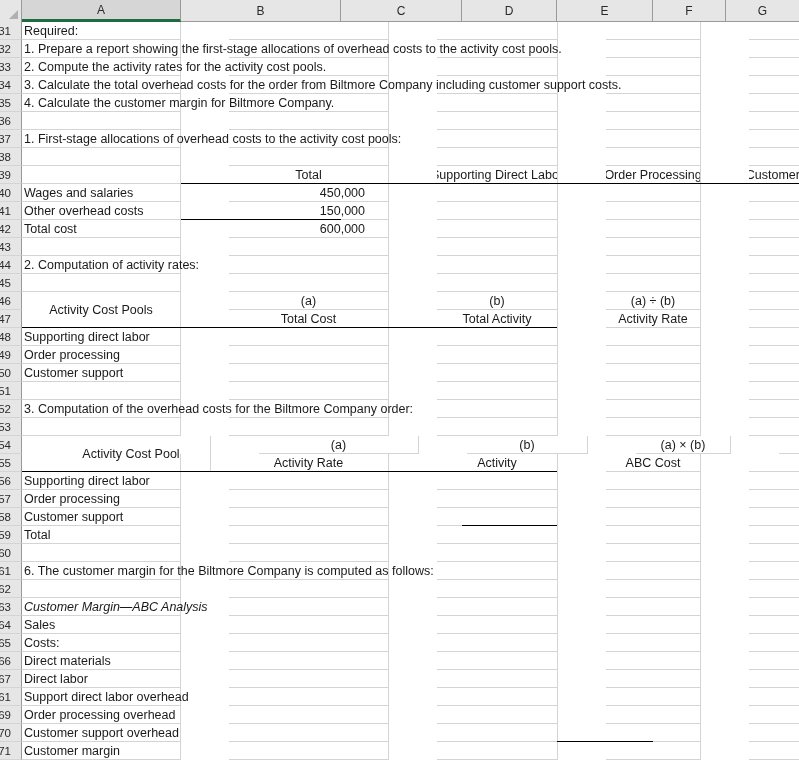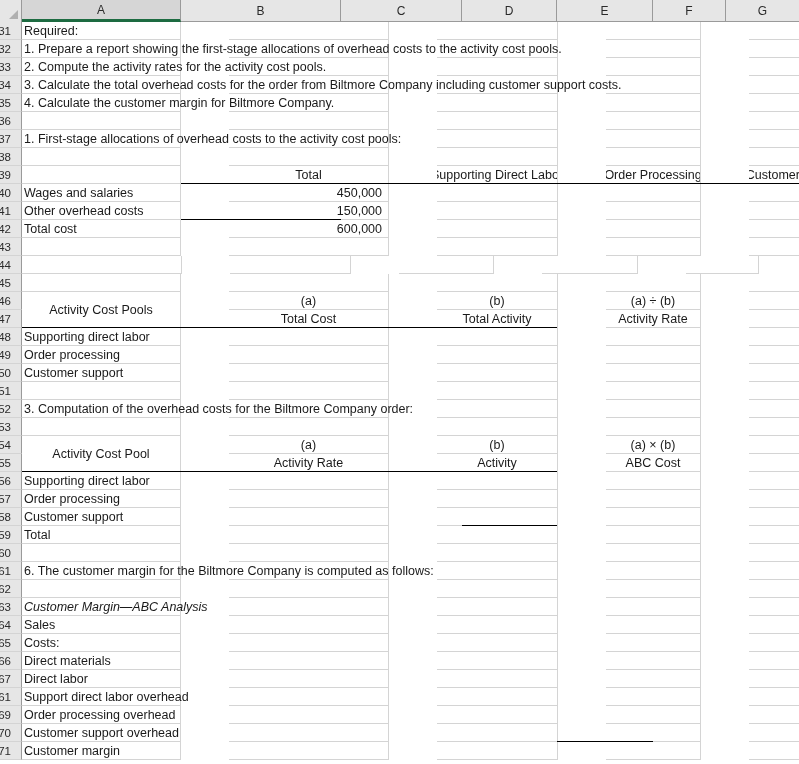--- a/index.html
+++ b/index.html
@@ -103,21 +103,21 @@
   }
   .cA{width:159px;flex:0 0 159px;}
   .cB{width:160px;flex:0 0 160px;}
   .cC{width:121px;flex:0 0 121px;}
   .cD{width:95px;flex:0 0 95px;}
   .cE{width:96px;flex:0 0 96px;}
   .cF{width:73px;flex:0 0 73px;}
   .cG{width:73px;flex:0 0 73px;border-right:none;}
 
   .ctr{justify-content:center;}
-  .rgt{justify-content:flex-end;padding-right:6px;}
+  .rgt{justify-content:flex-end;padding-right:23px;}
   .ital{font-style:italic;}
 
   
   .spill{overflow:visible;z-index:2;}
   .spill span{position:relative;white-space:nowrap;}
   .bar{
     position:absolute;
     height:0;
     border-top:1.4px solid #000;
     z-index:3;
@@ -324,20 +324,23 @@
       <div class="cell cA"></div>
       <div class="cell cB"></div>
       <div class="cell cC"></div>
       <div class="cell cD"></div>
       <div class="cell cE"></div>
       <div class="cell cF"></div>
       <div class="cell cG"></div>
     </div>
 
     <div class="gridrow">
+      <div class="cell cA spill">
+          <span>2. Computation of activity rates:</span>
+        </div>
       <div class="cell cB"></div>
       <div class="cell cC"></div>
       <div class="cell cD"></div>
       <div class="cell cE"></div>
       <div class="cell cF"></div>
       <div class="cell cG"></div>
     </div>
 
     <div class="gridrow">
       <div class="cell cA"></div>
@@ -427,21 +430,21 @@
       <div class="cell cA"></div>
       <div class="cell cB"></div>
       <div class="cell cC"></div>
       <div class="cell cD"></div>
       <div class="cell cE"></div>
       <div class="cell cF"></div>
       <div class="cell cG"></div>
     </div>
 
     <div class="gridrow">
-      <div class="cell cA ctr" style="height:36px;border-bottom:none;">
+      <div class="cell cA ctr" style="height:36px;border-bottom:none;margin-left:30px;">
           <span>Activity Cost Pool</span>
         </div>
       <div class="cell cB ctr">(a)</div>
       <div class="cell cC ctr">(b)</div>
       <div class="cell cD ctr">(a) × (b)</div>
       <div class="cell cE"></div>
       <div class="cell cF"></div>
       <div class="cell cG"></div>
     </div>
 

